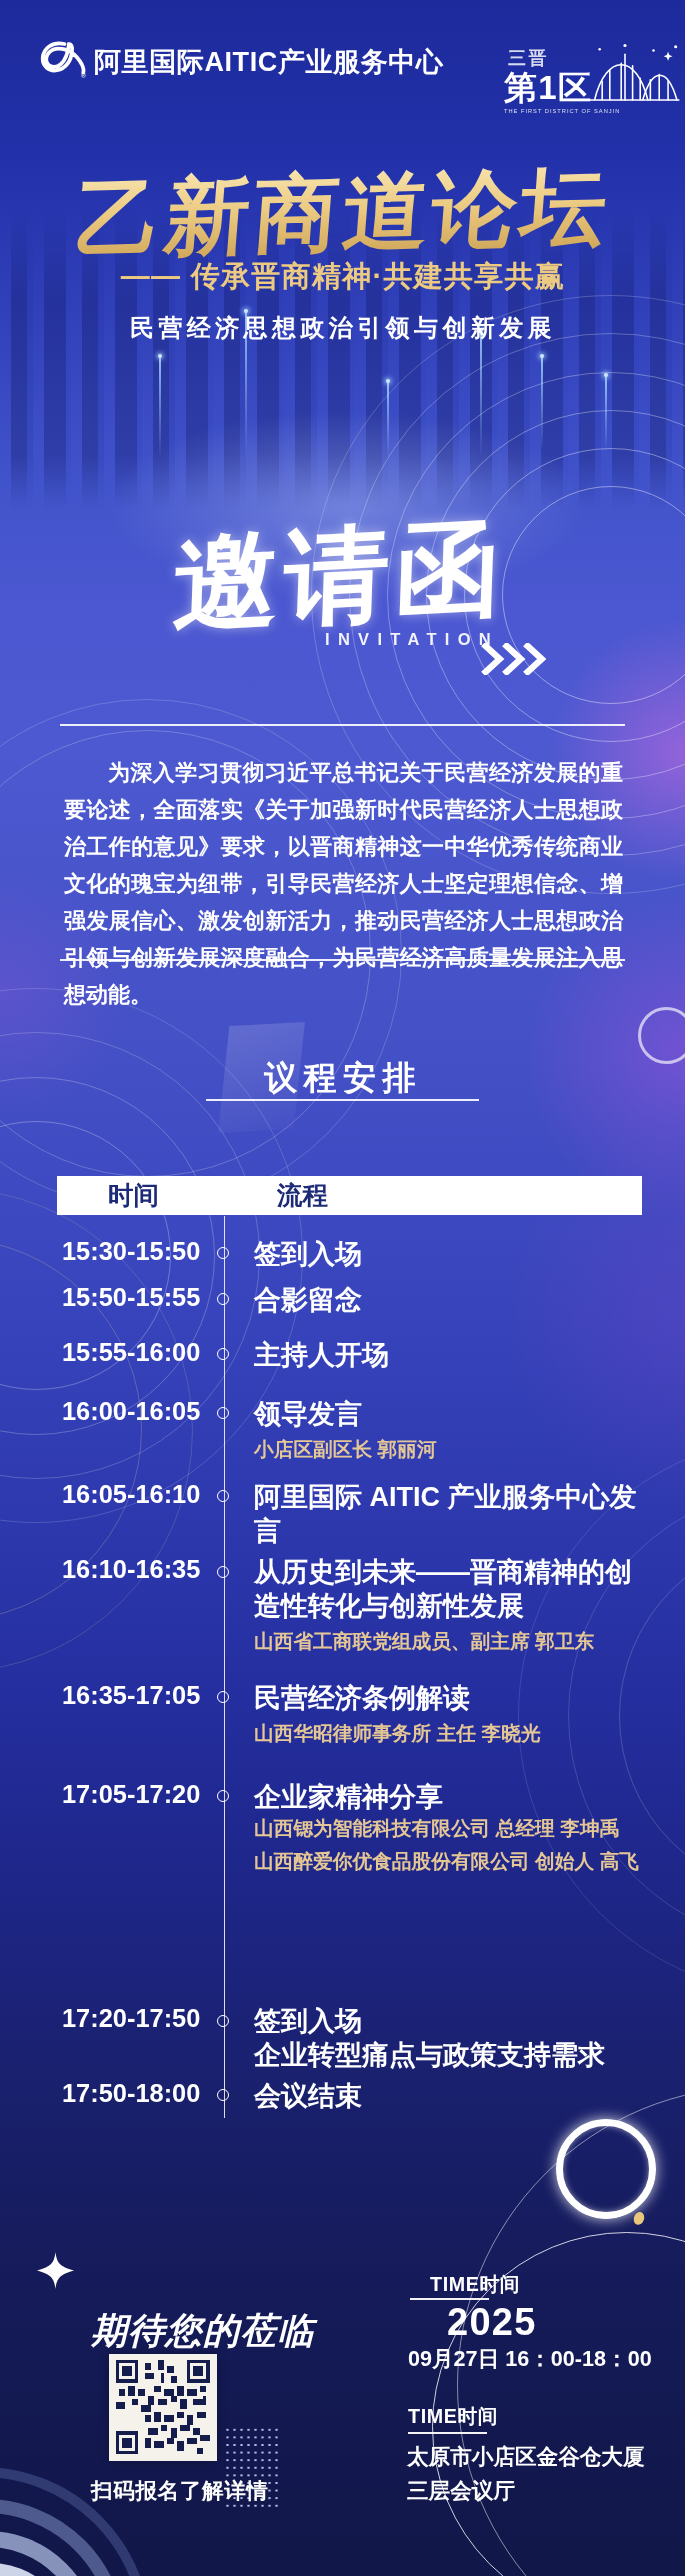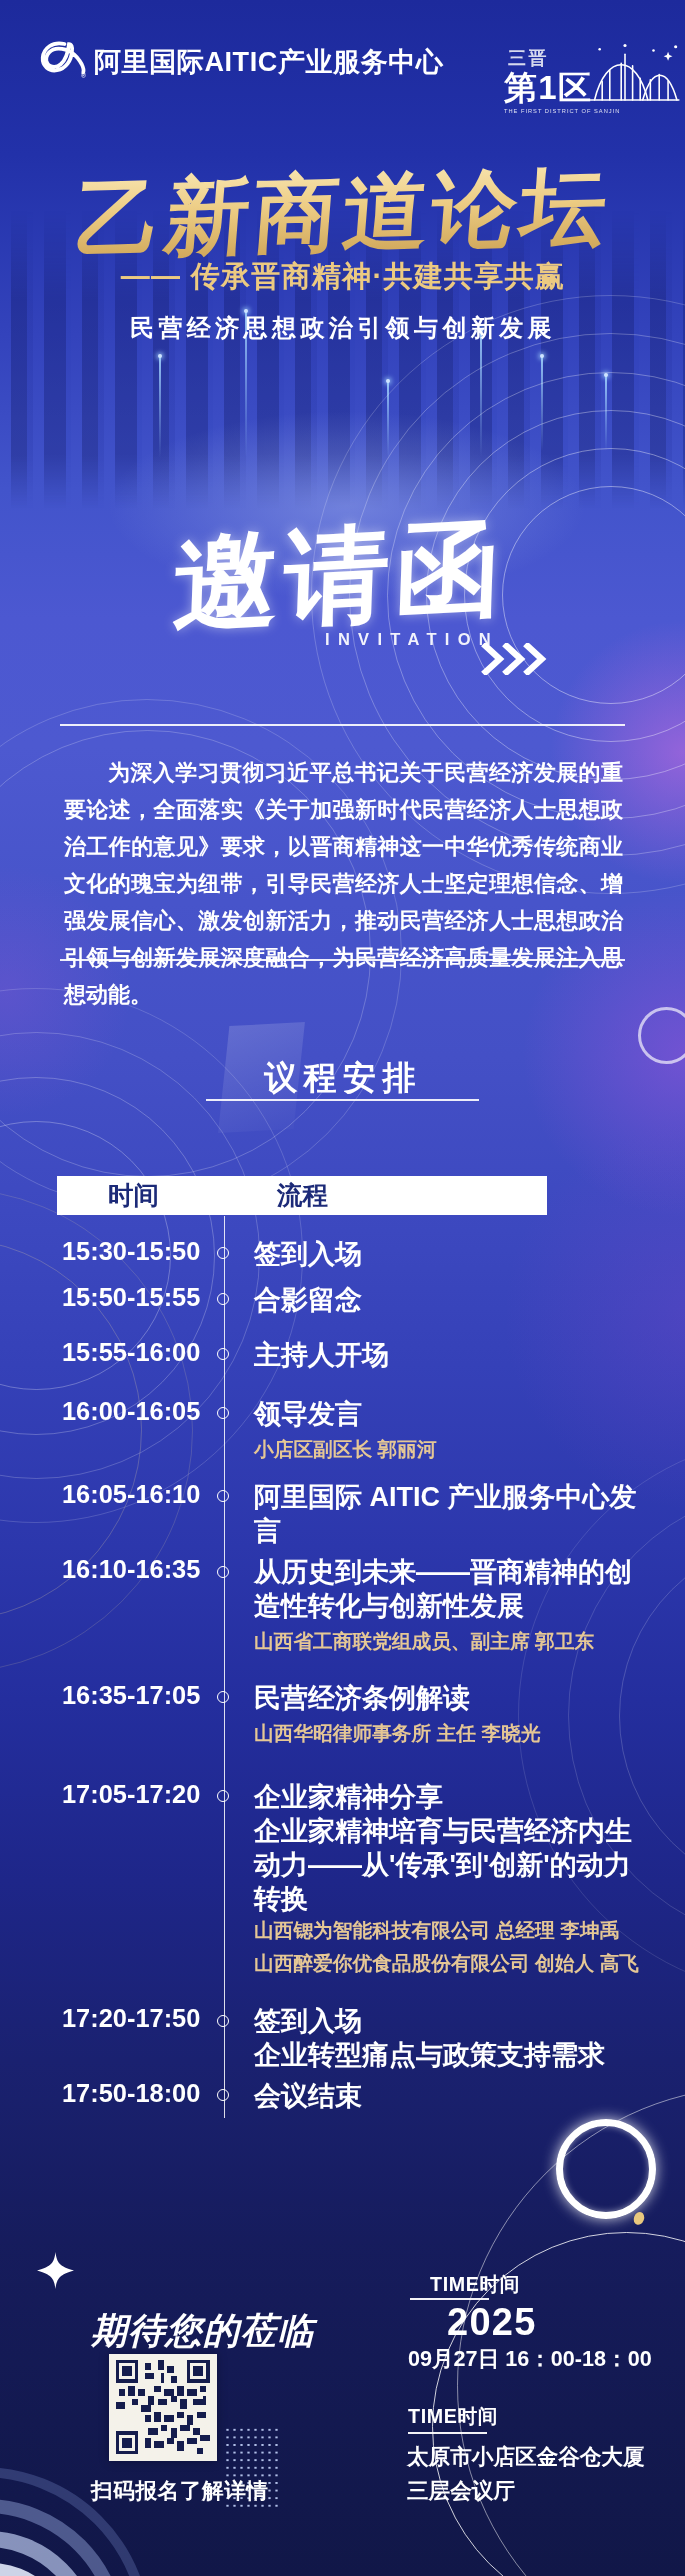--- a/index.html
+++ b/index.html
@@ -46,21 +46,21 @@
   .inv-latin{font-size:16.5px;letter-spacing:8.3px;color:rgba(255,255,255,.92);font-weight:bold;}
   
   .rule{position:absolute;height:1.9px;background:rgba(255,255,255,.9);}
   .intro-p{position:absolute;left:64px;top:732px;width:559px;font-size:22px;line-height:37px;
     text-align:justify;text-indent:2em;font-weight:600;color:#fff;}
   
   .agenda-title{width:100%;text-align:center;font-size:33px;font-weight:bold;letter-spacing:6.4px;}
   .sheet{position:absolute;left:224px;top:1024px;width:75px;height:107px;
     background:linear-gradient(160deg,rgba(255,255,255,.16),rgba(255,255,255,.02));
     transform:skewX(-9deg) rotate(-3deg);}
-  .colbar{position:absolute;left:57px;top:1176px;width:490px;height:39px;background:#fff;}
+  .colbar{position:absolute;left:57px;top:1176px;width:585px;height:39px;background:#fff;}
   .colbar span{position:absolute;top:0;line-height:39px;font-size:25.4px;font-weight:bold;color:#1c2a78;}
   .tline{position:absolute;left:224px;top:1216px;width:1.3px;height:902px;background:rgba(255,255,255,.85);}
   .marker{position:absolute;left:217px;width:10.2px;height:10.2px;border:1.9px solid #fff;border-radius:50%;
     background:transparent;}
   .row{position:absolute;left:62px;width:579px;}
   .r-time{position:absolute;left:0;top:0;width:165px;font-size:25.4px;font-weight:bold;letter-spacing:0;}
   .r-body{position:absolute;left:192px;top:0;width:400px;}
   .r-title{font-size:27px;font-weight:bold;line-height:34px;}
   .r-speaker{font-size:19.7px;line-height:29px;color:#e5c795;margin-top:3.8px;font-weight:600;}
   
@@ -244,21 +244,20 @@
     <div class="r-time">16:35-17:05</div>
     <div class="r-body">
       <div class="r-title">民营经济条例解读</div>
       <div class="r-speaker">山西华昭律师事务所 主任 李晓光</div>
     </div>
   </div>
   <div class="row" style="top:1780px;">
     <div class="r-time">17:05-17:20</div>
     <div class="r-body">
       <div class="r-title">企业家精神分享</div>
-      <div class="r-title">企业家精神培育与民营经济内生动力——从'传承'到'创新'的动力转换</div>
       <div class="r-speaker" style="margin-top:0;">山西锶为智能科技有限公司 总经理 李坤禹</div>
       <div class="r-speaker">山西醉爱你优食品股份有限公司 创始人 高飞</div>
     </div>
   </div>
   <div class="row" style="top:2004px;">
     <div class="r-time">17:20-17:50</div>
     <div class="r-body">
       <div class="r-title">签到入场</div>
       <div class="r-title">企业转型痛点与政策支持需求</div>
     </div>

